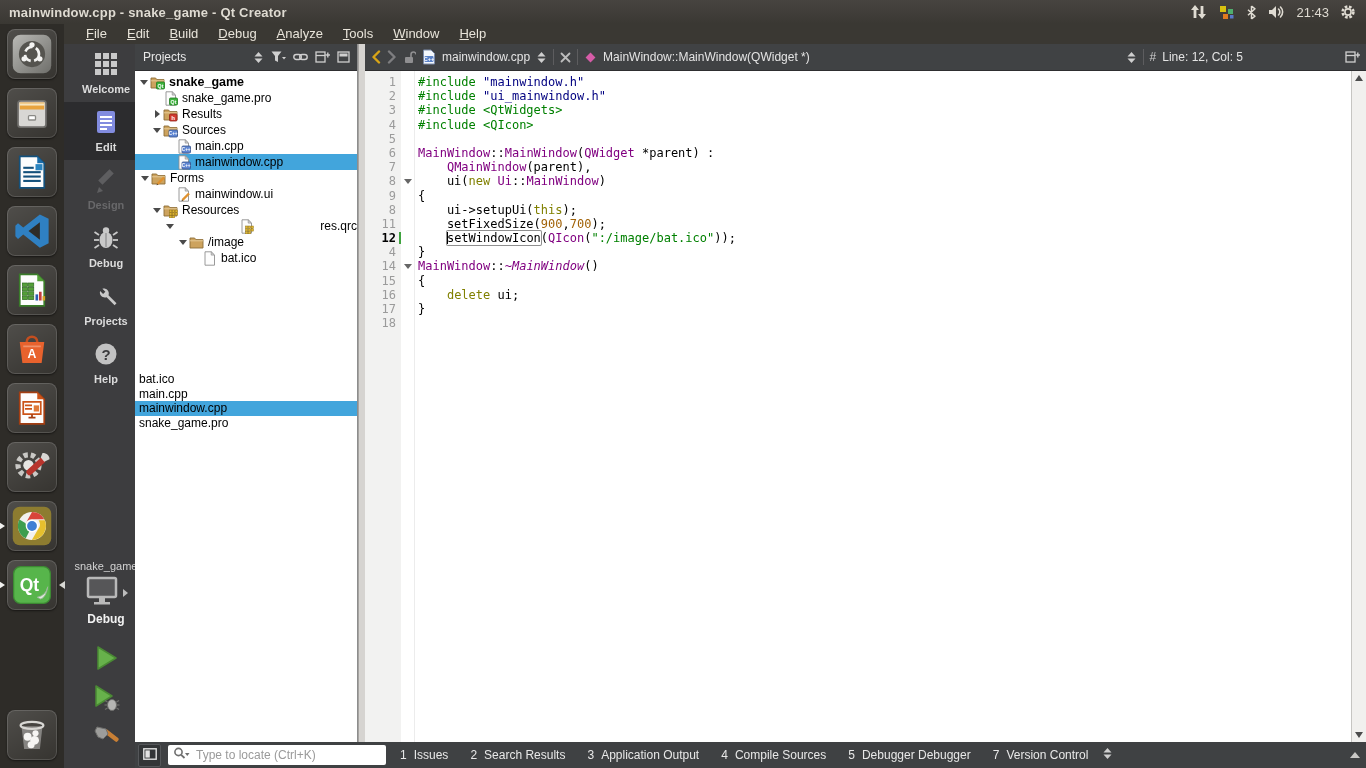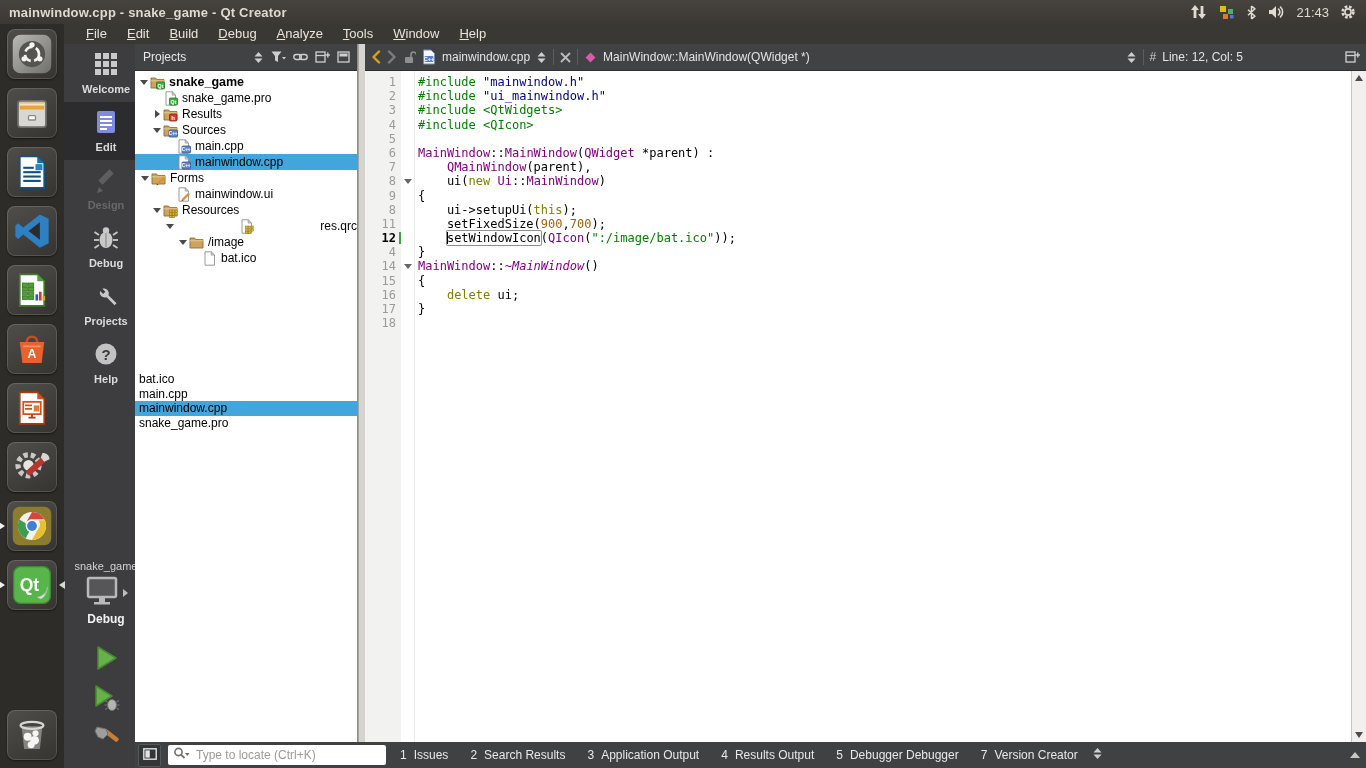--- a/index.html
+++ b/index.html
@@ -774,29 +774,29 @@
       <span class="pane-btn">
         <span>2</span>
         <span>Search Results</span>
       </span>
       <span class="pane-btn">
         <span>3</span>
         <span>Application Output</span>
       </span>
       <span class="pane-btn">
         <span>4</span>
-        <span>Results Output</span>
+        <span>Compile Sources</span>
       </span>
       <span class="pane-btn">
         <span>5</span>
         <span>Debugger Debugger</span>
       </span>
       <span class="pane-btn">
         <span>7</span>
-        <span>Version Creator</span>
+        <span>Version Control</span>
       </span>
     </span>
   <span><svg width="11" height="13" viewBox="0 0 11 13">
         <path d="M5.5 1 L9.5 5.5 H1.5z" fill="#cfcfcf"></path>
         <path d="M5.5 12 L1.5 7.5 H9.5z" fill="#cfcfcf"></path>
       </svg></span>
   <span class="maxpane"></span>
 </div>
 
 </body></html>

